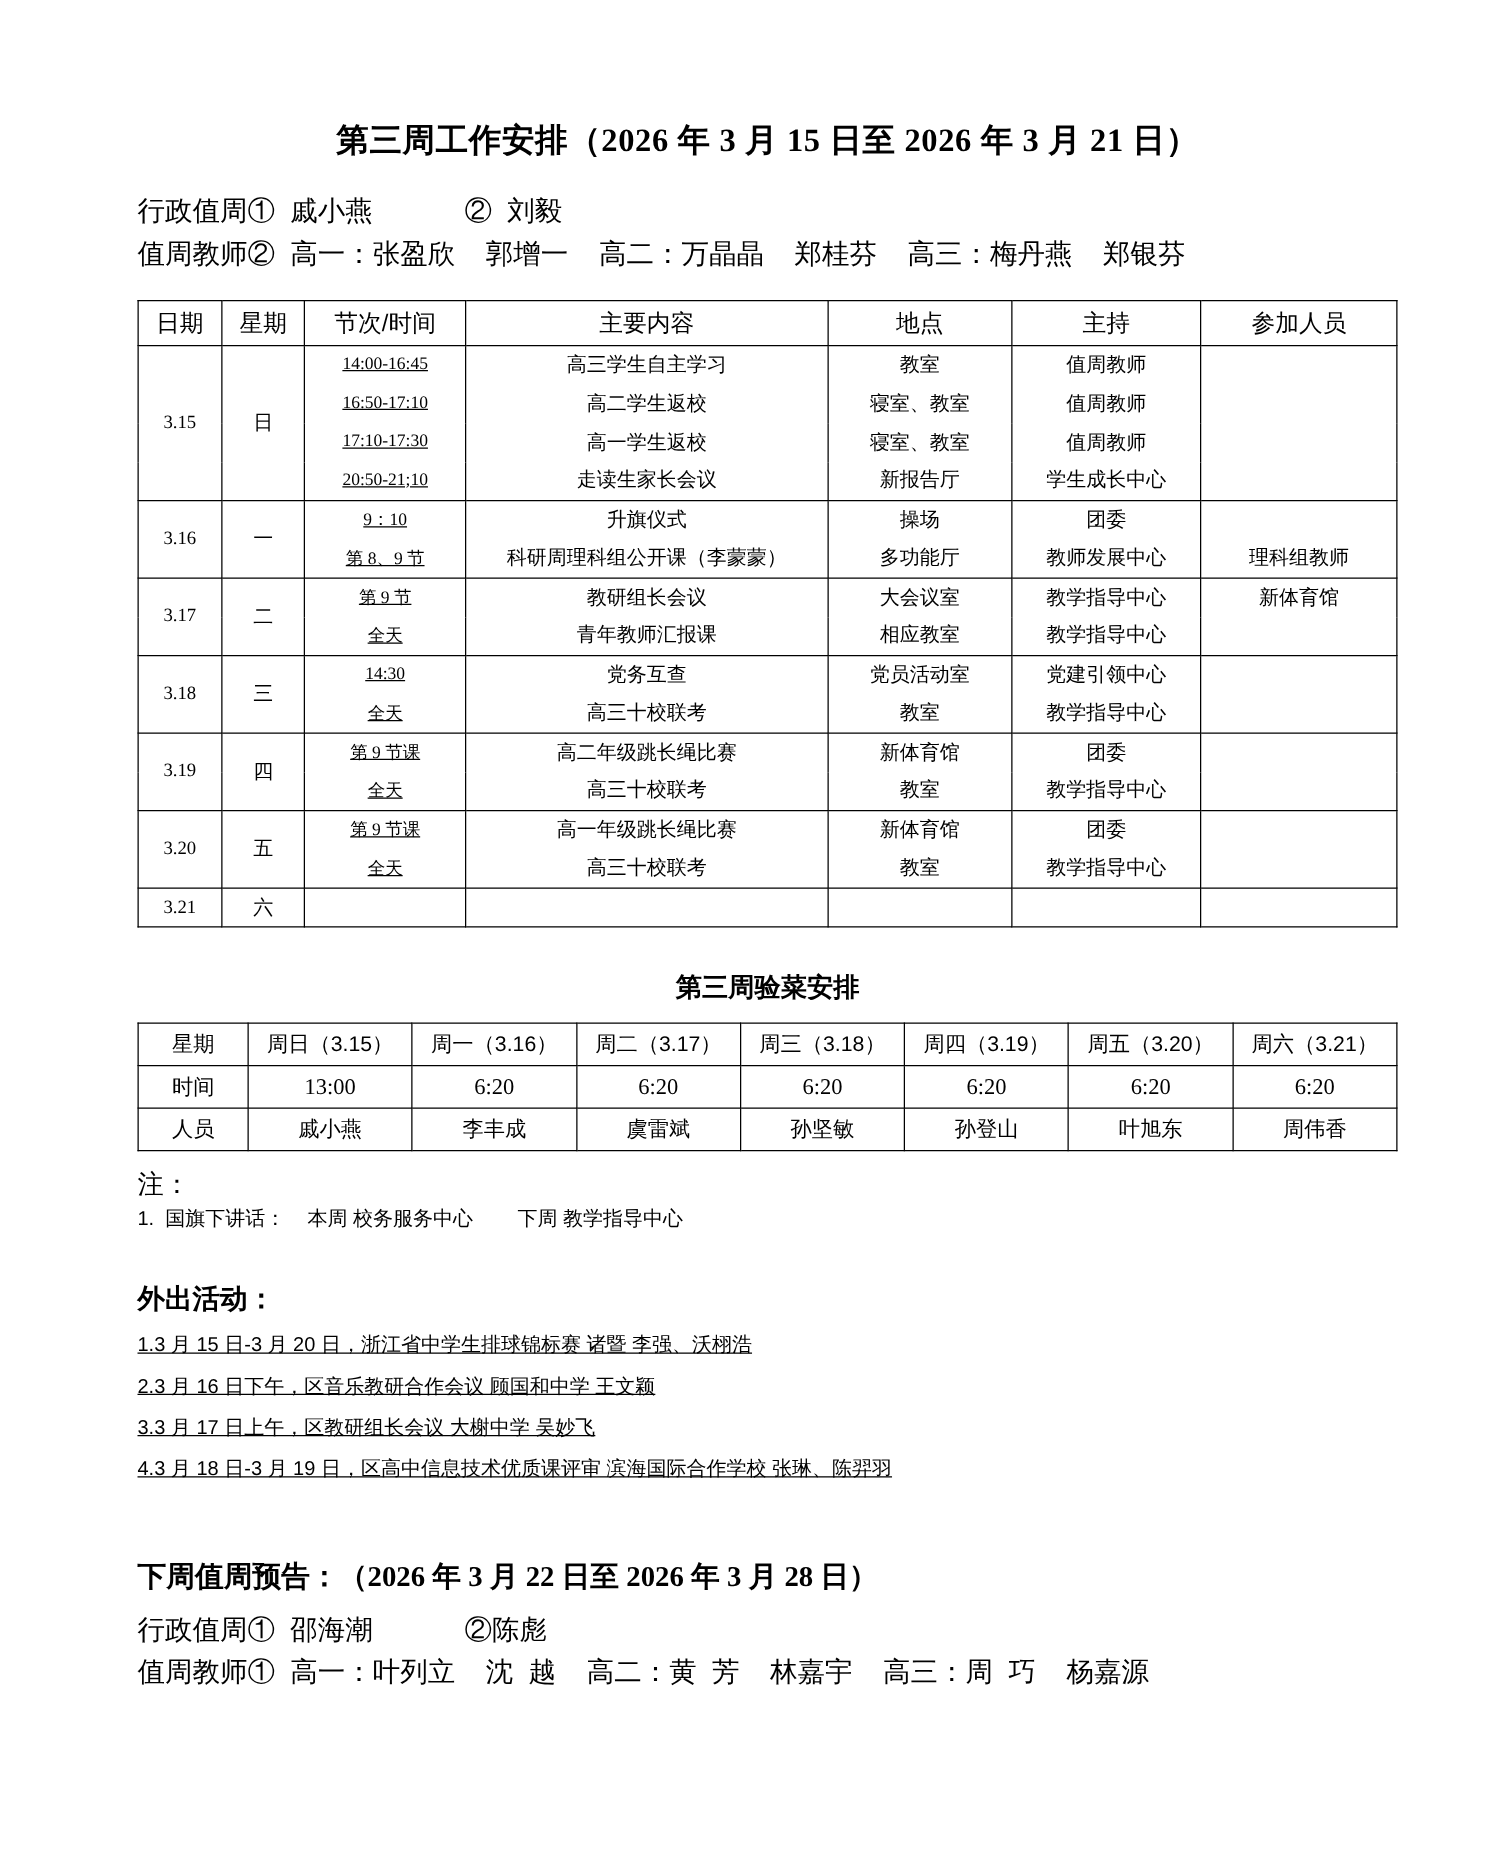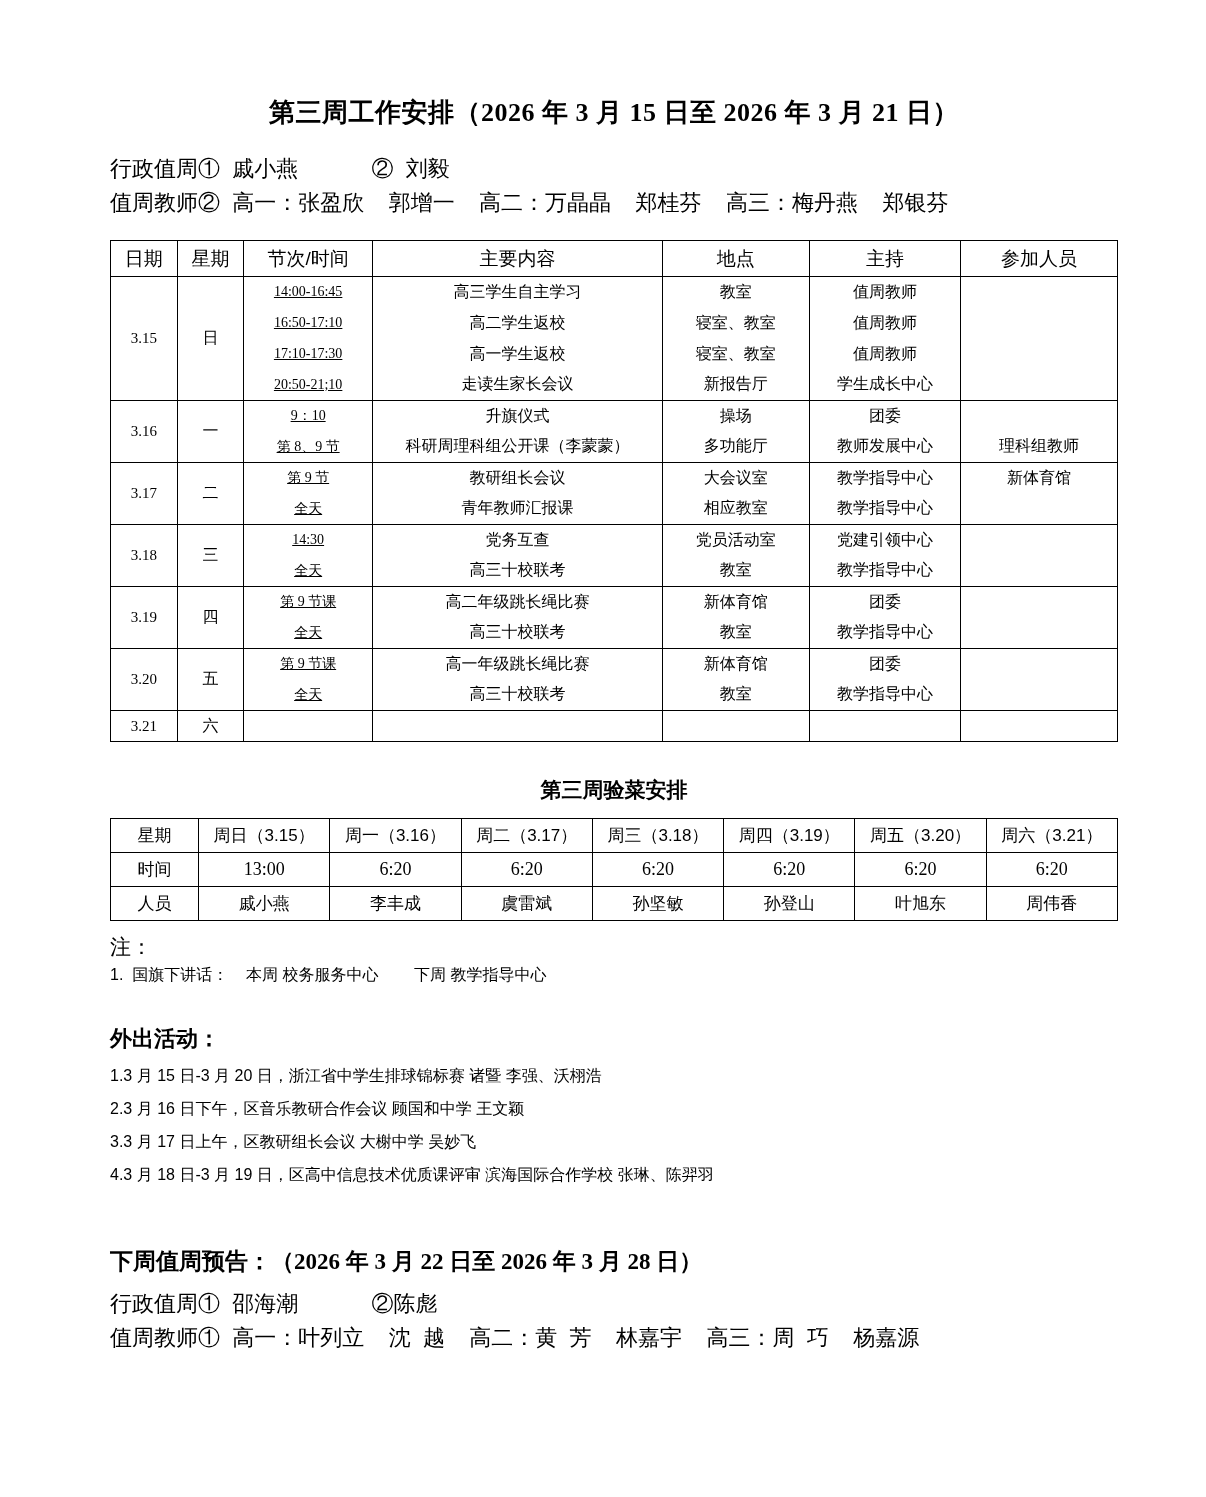--- a/index.html
+++ b/index.html
@@ -111,20 +111,21 @@
   }
   .section-title {
     font-size: 22px;
     font-weight: bold;
     margin: 38px 0 12px 0;
   }
   .out-item {
     font-size: 16px;
     margin: 0 0 12px 0;
     font-family: "Liberation Sans", sans-serif;
+    text-decoration: underline;
   }
   .next-week-title {
     font-size: 23px;
     font-weight: bold;
     margin: 60px 0 10px 0;
   }
   .next-lines {
     font-size: 22px;
     line-height: 1.55;
   }

